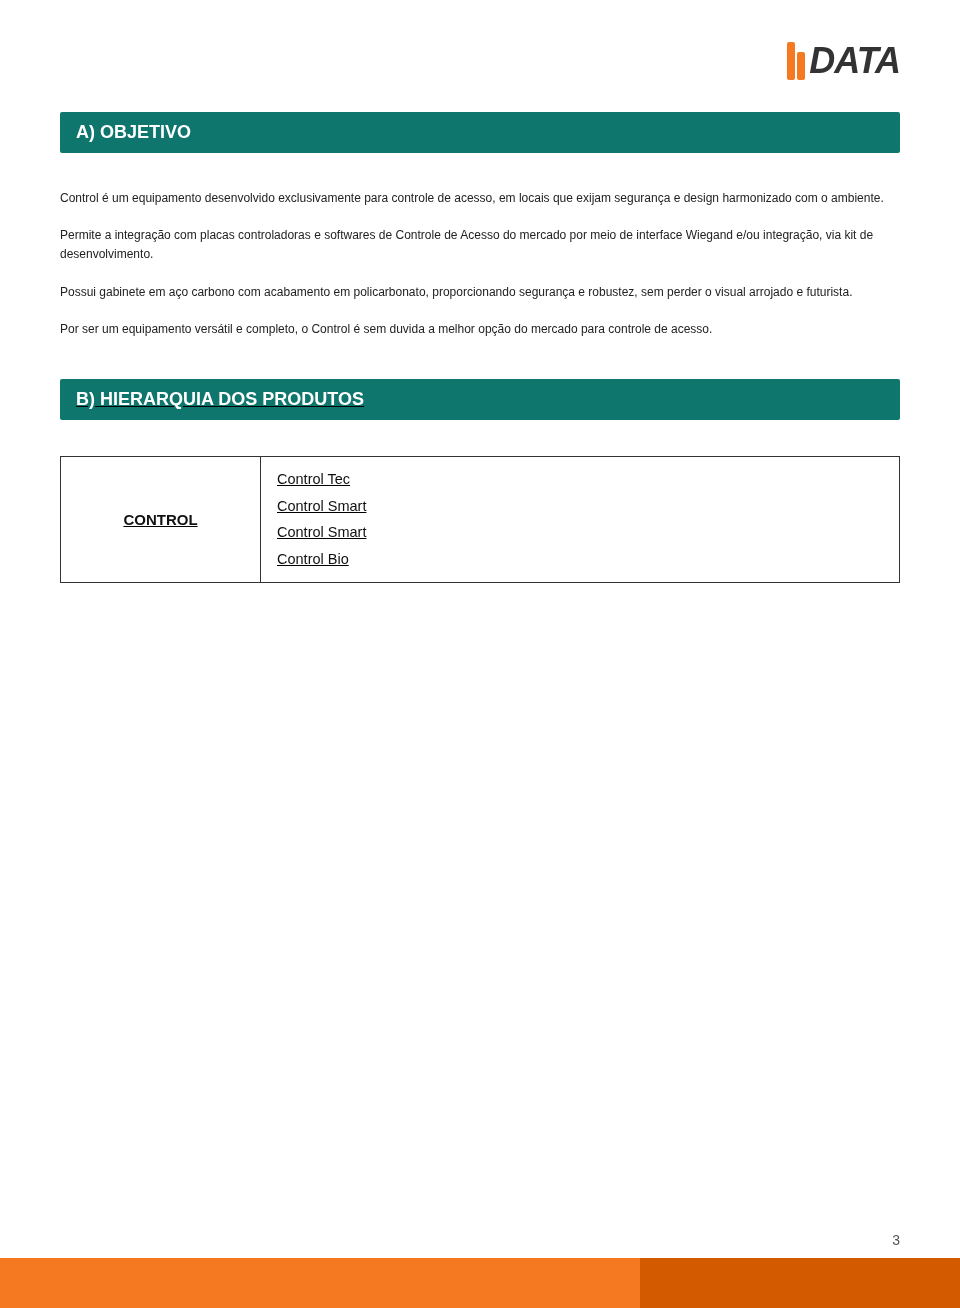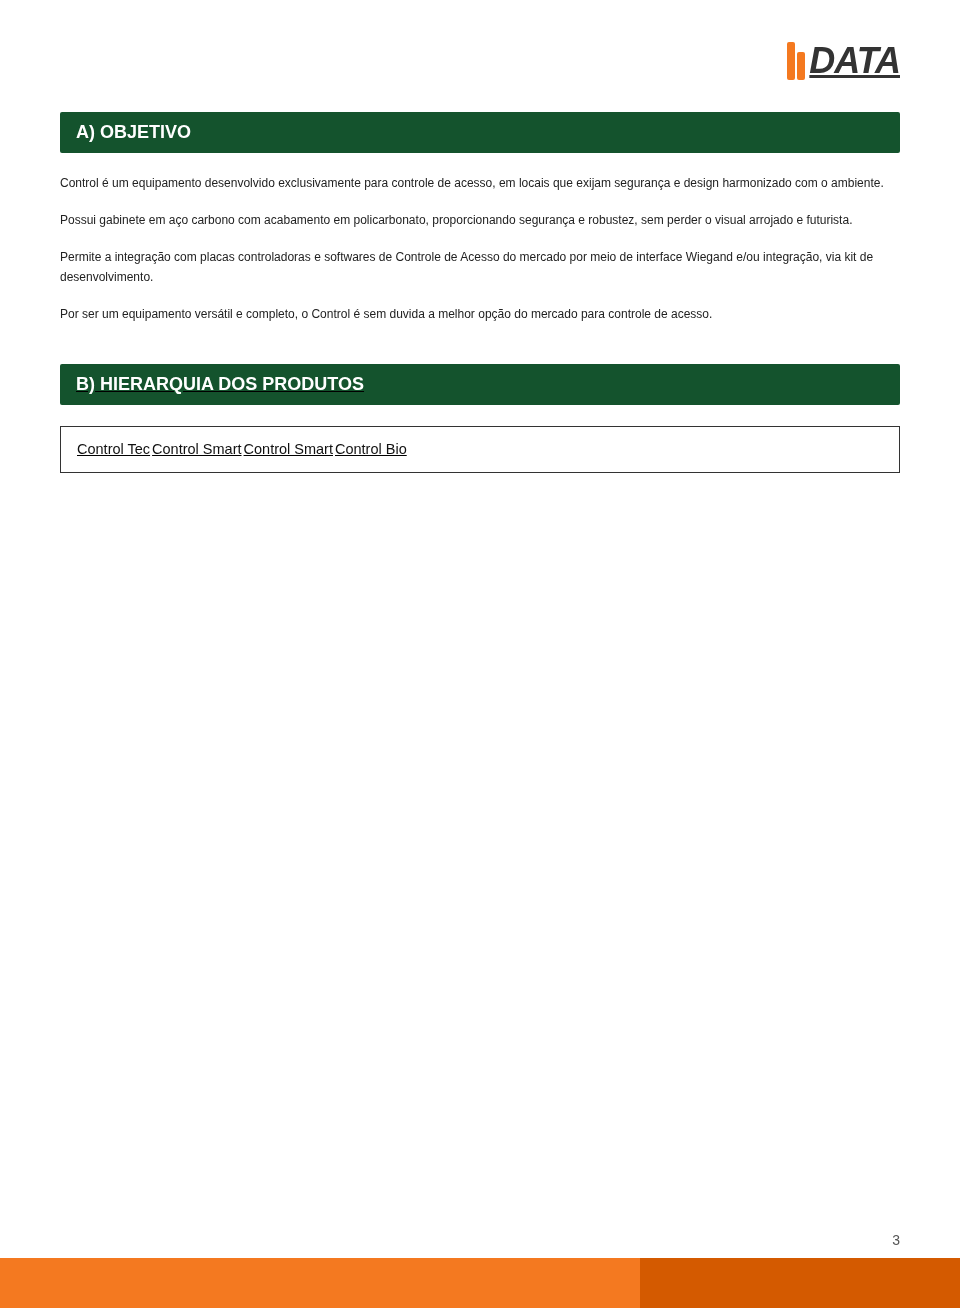--- a/index.html
+++ b/index.html
@@ -58,31 +58,30 @@
       border-radius: 2px;
       margin-top: 10px;
     }
 
     .logo-text-data {
       font-size: 36px;
       font-weight: 900;
       color: #333333;
       letter-spacing: -1px;
       font-style: italic;
-      text-decoration: underline;
     }
 
     
     .section-heading {
-      background: #14532d;
+      background: #0f766e;
       color: #ffffff;
       font-size: 18px;
       font-weight: bold;
       padding: 10px 16px;
-      margin-bottom: 21px;
+      margin-bottom: 36px;
       border-radius: 2px;
     }
 
     
     .body-text {
       font-size: 12px;
       color: #222222;
       line-height: 1.6;
       margin-bottom: 18px;
       text-align: left;
@@ -132,21 +131,21 @@
       padding: 16px 12px;
       font-size: 15px;
       font-weight: bold;
       color: #111111;
     }
 
     .table-cell-modelos {
       flex: 1;
       padding: 10px 16px;
       display: flex;
-      flex-direction: row;
+      flex-direction: column;
       gap: 2px;
     }
 
     .modelo-item {
       font-size: 14.5px;
       color: #111111;
       line-height: 1.7;
     }
 
     
@@ -192,30 +191,31 @@
       </div>
 
       <div class="logo-text-data">DATA</div>
     </div>
   </div>
 
   <div class="section-a">
     <div class="section-heading">A) OBJETIVO</div>
 
     <p class="body-text">Control é um equipamento desenvolvido exclusivamente para controle de acesso, em locais que exijam segurança e design harmonizado com o ambiente.</p>
+    <p class="body-text">Permite a integração com placas controladoras e softwares de Controle de Acesso do mercado por meio de interface Wiegand e/ou integração, via kit de desenvolvimento.</p>
     <p class="body-text">Possui gabinete em aço carbono com acabamento em policarbonato, proporcionando segurança e robustez, sem perder o visual arrojado e futurista.</p>
-    <p class="body-text">Permite a integração com placas controladoras e softwares de Controle de Acesso do mercado por meio de interface Wiegand e/ou integração, via kit de desenvolvimento.</p>
     <p class="body-text">Por ser um equipamento versátil e completo, o Control  é sem duvida a melhor opção do mercado para controle de acesso.</p>
   </div>
 
   <div class="table-section">
     <div class="section-heading">B) HIERARQUIA DOS PRODUTOS</div>
 
 
     <div class="table-body">
+      <div class="table-cell-produto">CONTROL</div>
       <div class="table-cell-modelos">
         <span class="modelo-item">Control  Tec</span>
         <span class="modelo-item">Control  Smart</span>
         <span class="modelo-item">Control  Smart</span>
         <span class="modelo-item">Control  Bio</span>
       </div>
     </div>
   </div>
 
   <div class="page-number">3</div>

